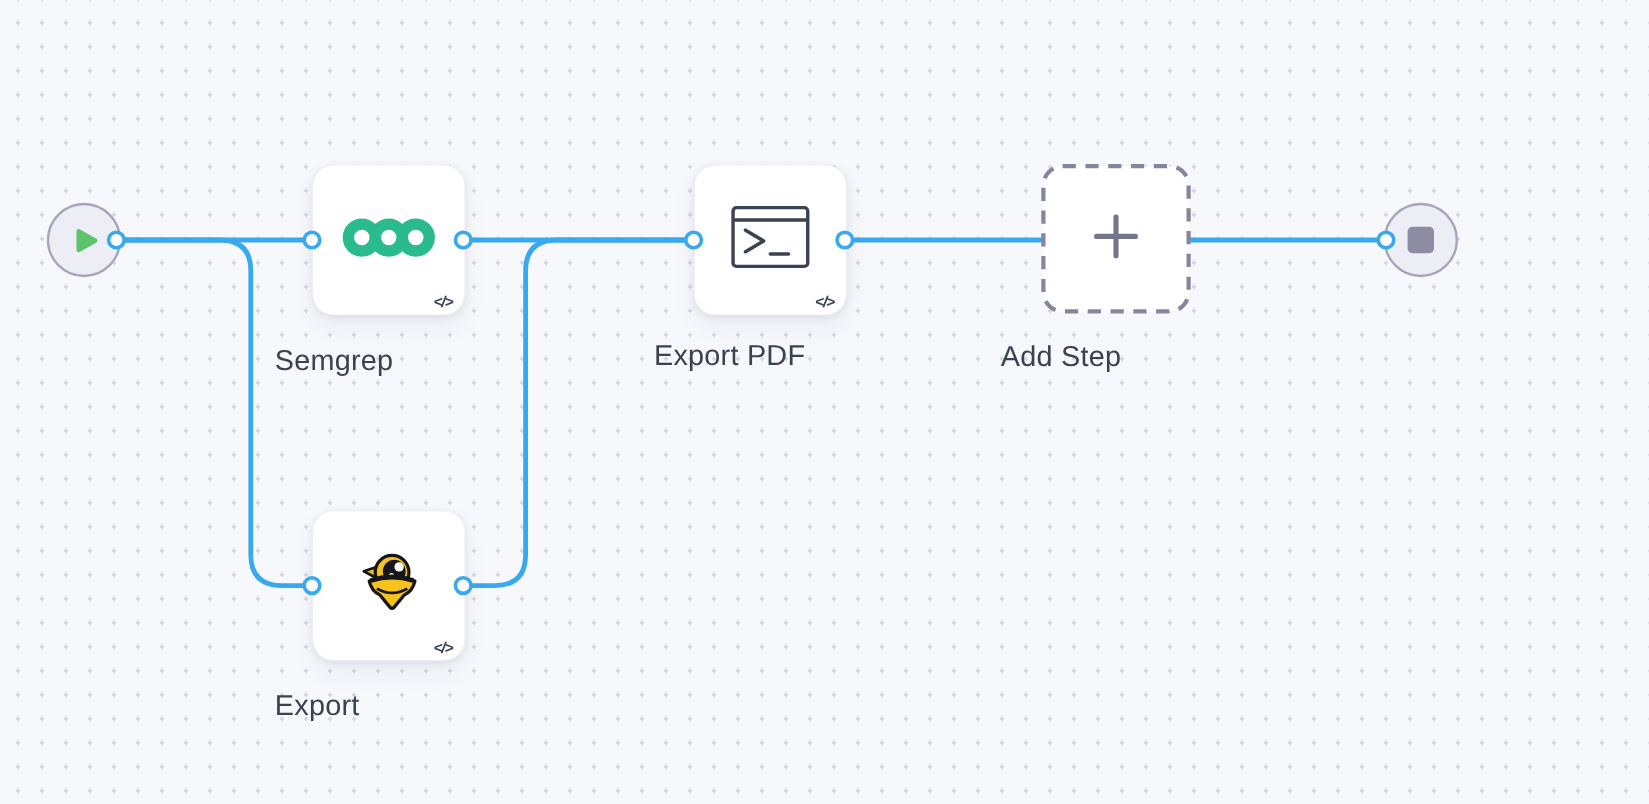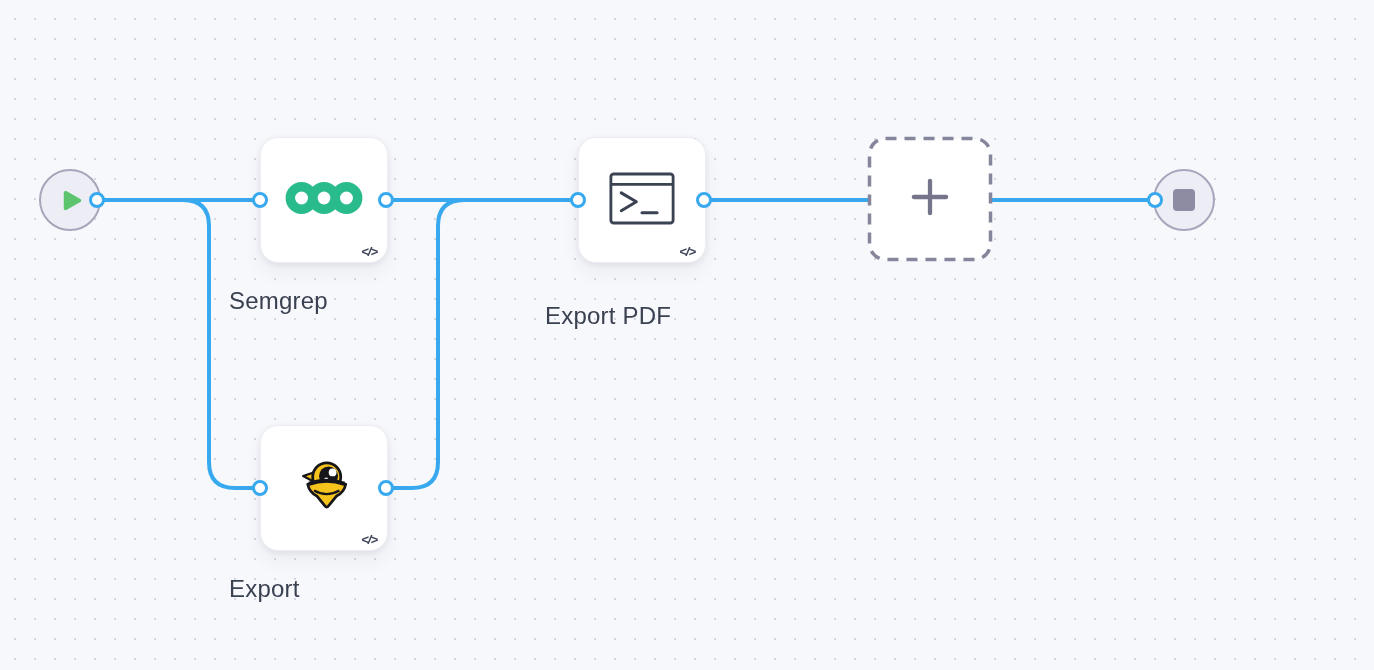--- a/index.html
+++ b/index.html
@@ -152,32 +152,33 @@
     <span>
       <svg viewBox="0 0 70 56" width="66" height="53">
         <rect x="2" y="2" width="66" height="52" rx="3" fill="#ffffff" stroke="#3b4252" stroke-width="3"></rect>
         <line x1="2" y1="13" x2="68" y2="13" stroke="#3b4252" stroke-width="3"></line>
         <path d="M13,22 L29,31.5 L13,41" fill="none" stroke="#3b4252" stroke-width="3.2" stroke-linecap="round" stroke-linejoin="round"></path>
         <line x1="35" y1="43" x2="51" y2="43" stroke="#3b4252" stroke-width="3.2" stroke-linecap="round"></line>
       </svg>
     </span>
     <span class="code-badge">&lt;/&gt;</span>
   </div>
-  <div class="node-label" style="left:545px; top:302px;">Export PDF</div>
+  <div class="node-label" style="left:545px; top:283px;">Export PDF</div>
 
   <div class="node dashed-node" style="left:867px; top:136px;">
     <svg class="dash-bg" width="126" height="126">
       <rect x="2.5" y="2.5" width="121" height="121" rx="16" fill="#ffffff" stroke="#85859b" stroke-width="3.5" stroke-dasharray="11 8"></rect>
     </svg>
     <span style="position:relative;">
       <svg viewBox="0 0 40 40" width="38" height="38">
         <path d="M20,3 V37 M3,20 H37" stroke="#74748a" stroke-width="4.5" stroke-linecap="round"></path>
       </svg>
     </span>
   </div>
+  <div class="node-label" style="left:834px; top:284px;">Add Step</div>
 
   <div class="node round-node" style="left:1153px; top:169px;">
     <span class="stop-square"></span>
   </div>
 
   <div class="port" style="left:88.5px; top:191.5px;"></div>
   <div class="port" style="left:251.5px; top:191.5px;"></div>
   <div class="port" style="left:377.5px; top:191.5px;"></div>
   <div class="port" style="left:569.5px; top:191.5px;"></div>
   <div class="port" style="left:695.5px; top:191.5px;"></div>

